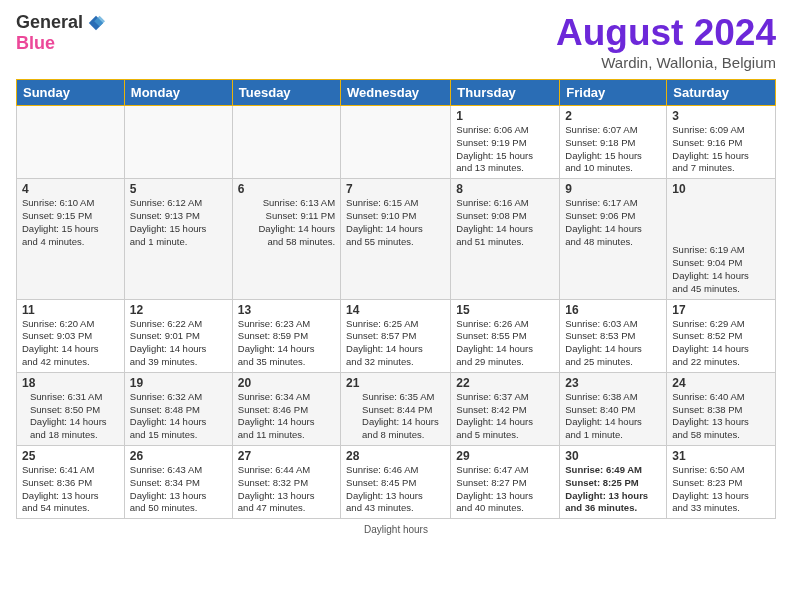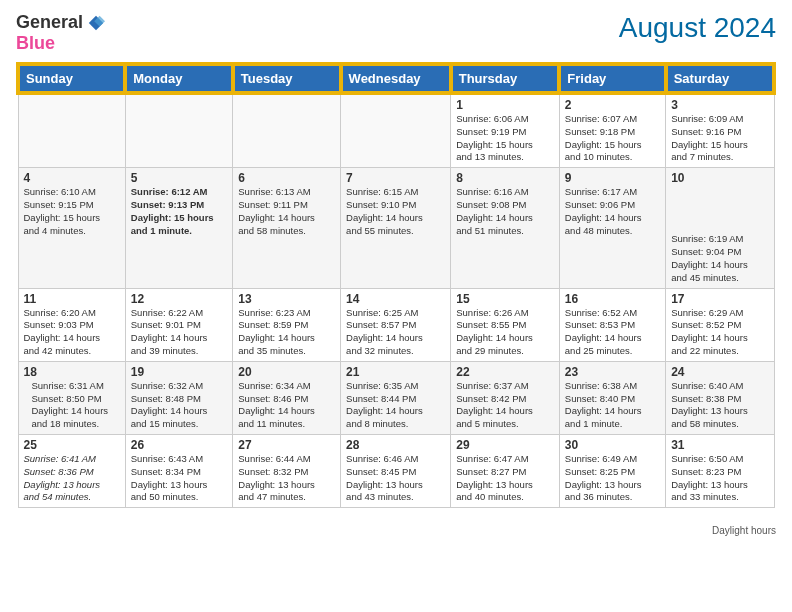--- a/index.html
+++ b/index.html
@@ -43,40 +43,40 @@
     }
     .logo-icon {
       width: 18px;
       height: 18px;
       margin-left: 2px;
     }
     .title-area {
       text-align: right;
     }
     .month-title {
-      font-size: 28px;
-      font-weight: normal;
-      color: #0369a1;
+      font-size: 37px;
+      font-weight: bold;
+      color: #6d28d9;
     }
     .location {
       font-size: 15px;
       color: #555;
     }
     .calendar {
       width: 100%;
       border-collapse: collapse;
     }
     .calendar th {
       background: #2a6db5;
       color: #fff;
       text-align: left;
       padding: 5px 6px;
       font-size: 13px;
       font-weight: bold;
-      border: 4px solid #eab308;
+      border: 1px solid #eab308;
     }
     .calendar td {
       border: 1px solid #ccc;
       vertical-align: top;
       padding: 3px 5px;
       width: 113px;
       font-size: 10px;
       color: #333;
       background: #fff;
     }
@@ -88,24 +88,24 @@
       font-weight: bold;
       display: block;
       margin-bottom: 1px;
     }
     .day-info {
       font-size: 9.5px;
       line-height: 1.35;
       color: #333;
     }
     .footer-note {
-      margin-top: 17px;
+      margin-top: 5px;
       font-size: 10px;
       color: #555;
-      text-align: right;
+      text-align: center;
     }
     tr:nth-child(even) td:not(.empty) {
       background: #f5f5f5;
     }
   </style>
 </head>
 <body>
 
 <div class="container">
   <div class="header">
@@ -114,20 +114,21 @@
         <span class="logo-general">General</span>
         <svg class="logo-icon" viewBox="0 0 20 20">
           <polygon points="10,2 18,10 10,18 2,10" fill="#2a6db5"></polygon>
           <polygon points="14,2 20,8 14,14 8,8" fill="#4a9fd5" opacity="0.7"></polygon>
         </svg>
       </div>
       <span class="logo-blue">Blue</span>
     </div>
     <div class="title-area">
       <div class="month-title">August 2024</div>
+      <div class="location">Wardin, Wallonia, Belgium</div>
     </div>
   </div>
 
   <table class="calendar">
     <thead>
       <tr>
       <th>Sunday</th>
           <th>Monday</th>
           <th>Tuesday</th>
           <th>Wednesday</th>
@@ -167,28 +168,28 @@
         <tr>
           <td>
             <span class="day-number">4</span>
             <div class="day-info" style="white-space: pre-line;">Sunrise: 6:10 AM
 Sunset: 9:15 PM
 Daylight: 15 hours
 and 4 minutes.</div>
           </td>
           <td>
             <span class="day-number">5</span>
-            <div class="day-info" style="white-space: pre-line; font-weight: bold;">Sunrise: 6:12 AM
+            <div class="day-info" style="white-space: pre-line;">Sunrise: 6:12 AM
 Sunset: 9:13 PM
 Daylight: 15 hours
 and 1 minute.</div>
           </td>
           <td>
             <span class="day-number">6</span>
-            <div class="day-info" style="white-space: pre-line;">Sunrise: 6:13 AM
+            <div class="day-info" style="white-space: pre-line; text-align: right;">Sunrise: 6:13 AM
 Sunset: 9:11 PM
 Daylight: 14 hours
 and 58 minutes.</div>
           </td>
           <td>
             <span class="day-number">7</span>
             <div class="day-info" style="white-space: pre-line;">Sunrise: 6:15 AM
 Sunset: 9:10 PM
 Daylight: 14 hours
 and 55 minutes.</div>
@@ -246,21 +247,21 @@
           </td>
           <td>
             <span class="day-number">15</span>
             <div class="day-info" style="white-space: pre-line;">Sunrise: 6:26 AM
 Sunset: 8:55 PM
 Daylight: 14 hours
 and 29 minutes.</div>
           </td>
           <td>
             <span class="day-number">16</span>
-            <div class="day-info" style="white-space: pre-line;">Sunrise: 6:52 AM
+            <div class="day-info" style="white-space: pre-line;">Sunrise: 6:03 AM
 Sunset: 8:53 PM
 Daylight: 14 hours
 and 25 minutes.</div>
           </td>
           <td>
             <span class="day-number">17</span>
             <div class="day-info" style="white-space: pre-line;">Sunrise: 6:29 AM
 Sunset: 8:52 PM
 Daylight: 14 hours
 and 22 minutes.</div>
@@ -283,21 +284,21 @@
           </td>
           <td>
             <span class="day-number">20</span>
             <div class="day-info" style="white-space: pre-line;">Sunrise: 6:34 AM
 Sunset: 8:46 PM
 Daylight: 14 hours
 and 11 minutes.</div>
           </td>
           <td>
             <span class="day-number">21</span>
-            <div class="day-info" style="white-space: pre-line;">Sunrise: 6:35 AM
+            <div class="day-info" style="white-space: pre-line; margin-left: 16px;">Sunrise: 6:35 AM
 Sunset: 8:44 PM
 Daylight: 14 hours
 and 8 minutes.</div>
           </td>
           <td>
             <span class="day-number">22</span>
             <div class="day-info" style="white-space: pre-line;">Sunrise: 6:37 AM
 Sunset: 8:42 PM
 Daylight: 14 hours
 and 5 minutes.</div>
@@ -313,21 +314,21 @@
             <span class="day-number">24</span>
             <div class="day-info" style="white-space: pre-line;">Sunrise: 6:40 AM
 Sunset: 8:38 PM
 Daylight: 13 hours
 and 58 minutes.</div>
           </td>
         </tr>
         <tr>
           <td>
             <span class="day-number">25</span>
-            <div class="day-info" style="white-space: pre-line; font-style: italic;">Sunrise: 6:41 AM
+            <div class="day-info" style="white-space: pre-line;">Sunrise: 6:41 AM
 Sunset: 8:36 PM
 Daylight: 13 hours
 and 54 minutes.</div>
           </td>
           <td>
             <span class="day-number">26</span>
             <div class="day-info" style="white-space: pre-line;">Sunrise: 6:43 AM
 Sunset: 8:34 PM
 Daylight: 13 hours
 and 50 minutes.</div>
@@ -348,21 +349,21 @@
           </td>
           <td>
             <span class="day-number">29</span>
             <div class="day-info" style="white-space: pre-line;">Sunrise: 6:47 AM
 Sunset: 8:27 PM
 Daylight: 13 hours
 and 40 minutes.</div>
           </td>
           <td>
             <span class="day-number">30</span>
-            <div class="day-info" style="white-space: pre-line;">Sunrise: 6:49 AM
+            <div class="day-info" style="white-space: pre-line; font-weight: bold;">Sunrise: 6:49 AM
 Sunset: 8:25 PM
 Daylight: 13 hours
 and 36 minutes.</div>
           </td>
           <td>
             <span class="day-number">31</span>
             <div class="day-info" style="white-space: pre-line;">Sunrise: 6:50 AM
 Sunset: 8:23 PM
 Daylight: 13 hours
 and 33 minutes.</div>

